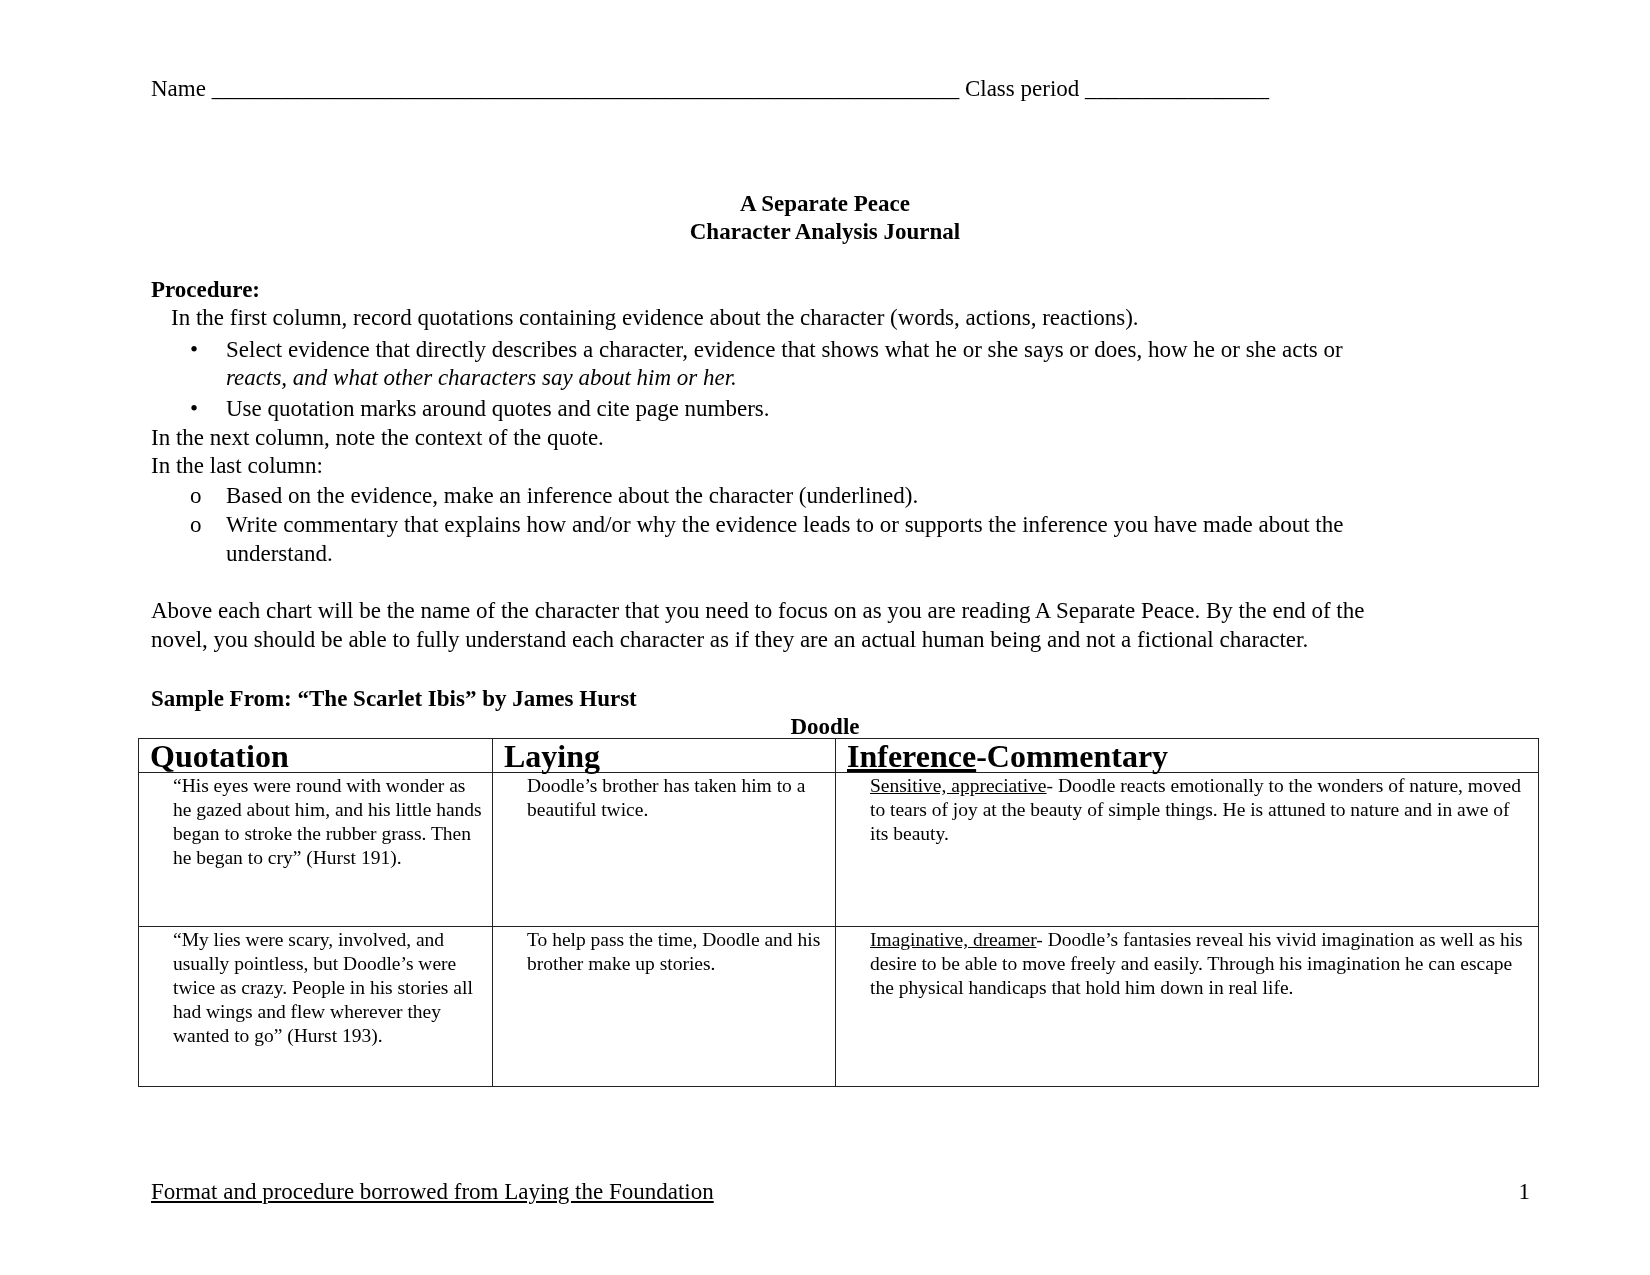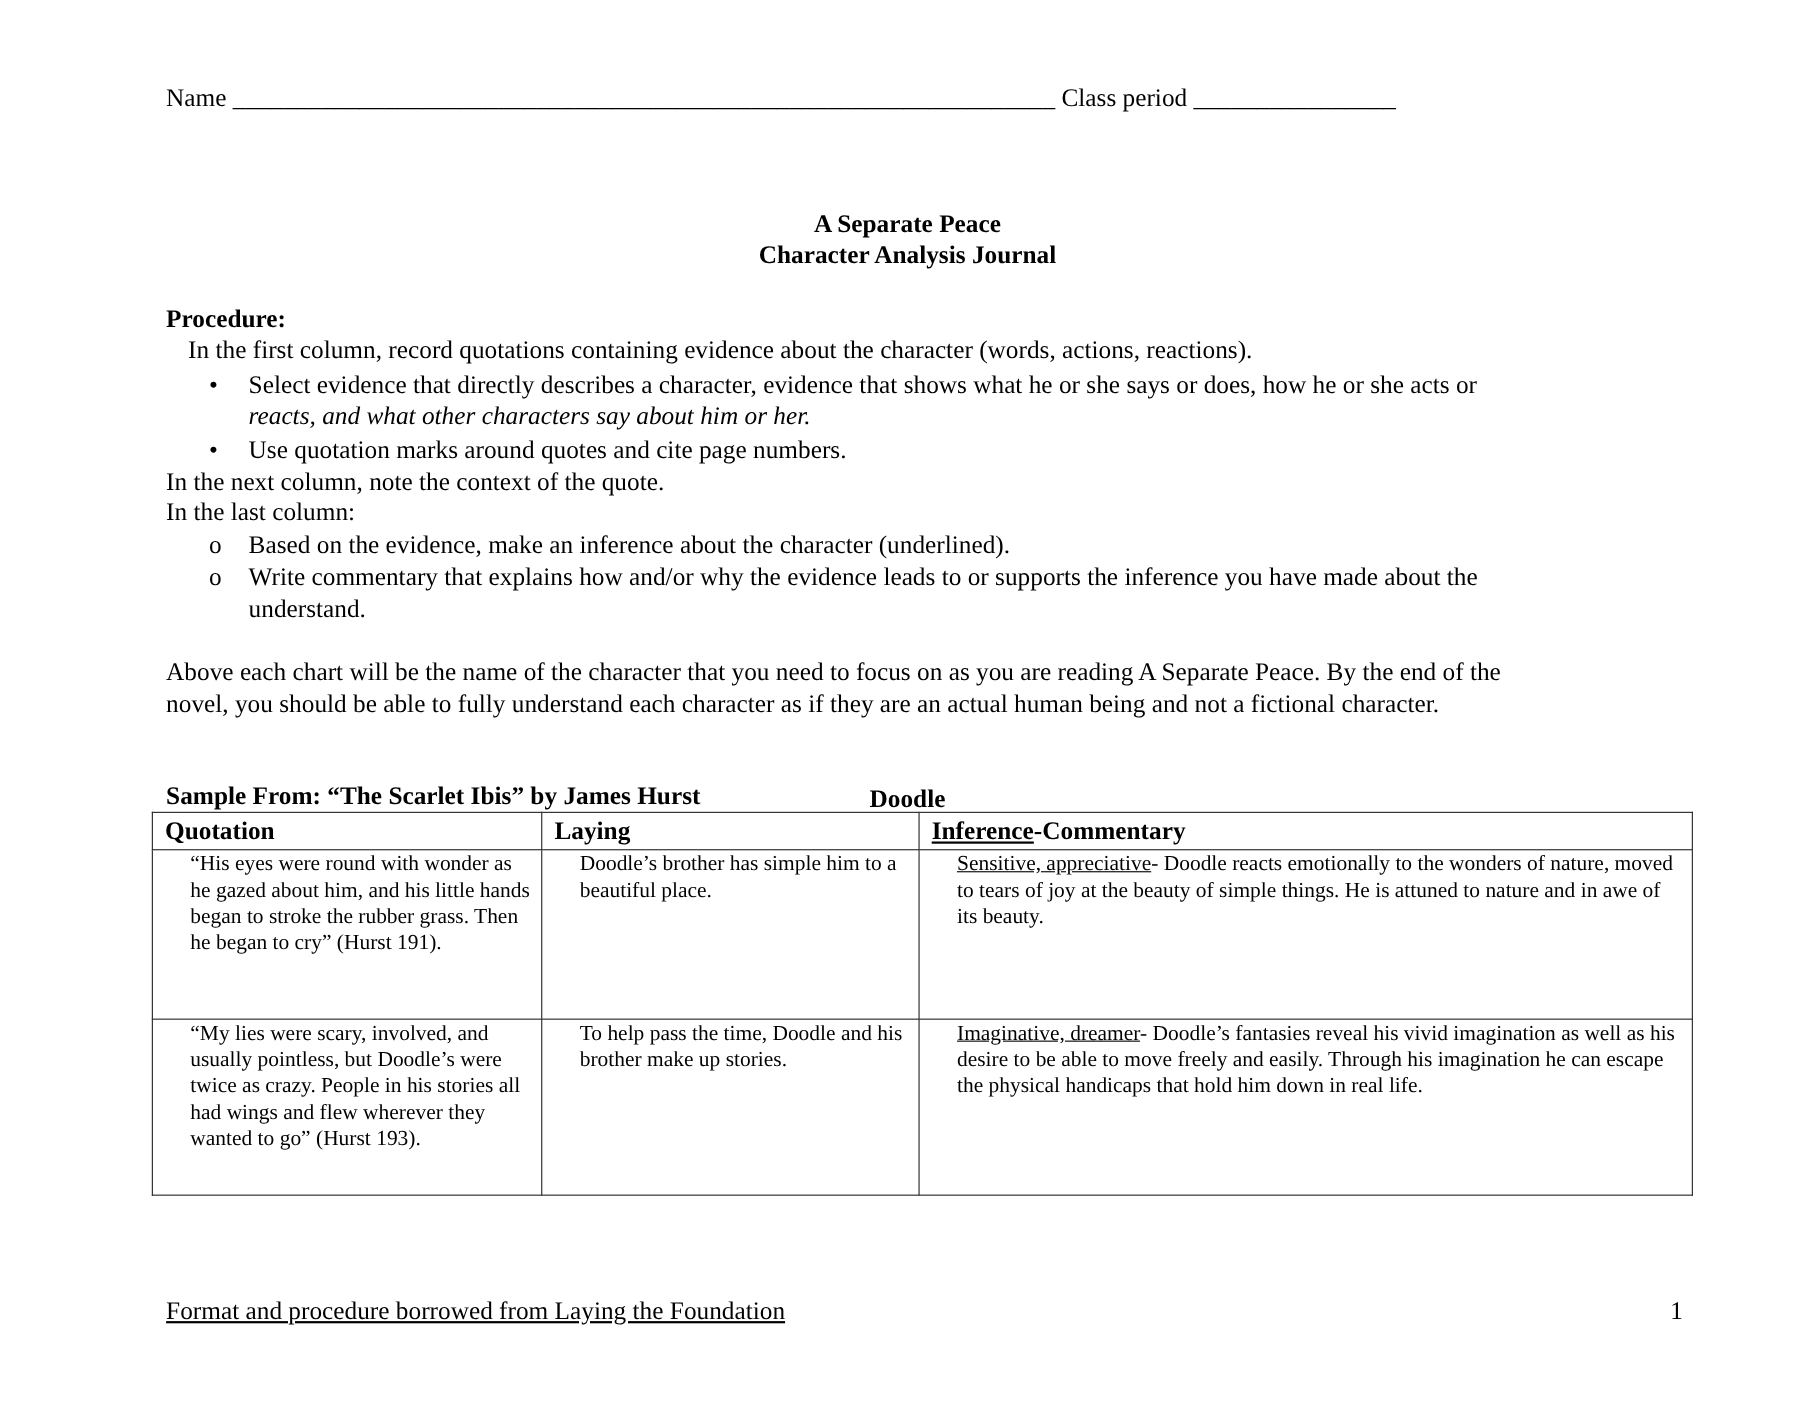--- a/index.html
+++ b/index.html
@@ -18,21 +18,21 @@
   table.journal {
     position: absolute; left: 138px; top: 738px; width: 1400px;
     border-collapse: collapse; table-layout: fixed;
   }
   table.journal td, table.journal th {
     border: 1.5px solid #222; vertical-align: top; text-align: left;
     padding: 1px 10px 0 11px;
     font-family: "Liberation Serif", serif;
   }
   table.journal th {
-    font-size: 23px; font-weight: bold; height: 32px; line-height: 32px;
+    font-size: 32px; font-weight: bold; height: 32px; line-height: 32px;
   }
   table.journal td {
     font-size: 19.5px; line-height: 24px; font-weight: normal; padding-left: 34px;
   }
   tr.r1 td { height: 152px; }
   tr.r2 td { height: 158px; }
 </style>
 </head>
 <body>
 
@@ -62,38 +62,38 @@
 <span class="bullet" style="top:482px;">o</span>
 <div class="abs line indent" style="top:482px;">Based on the evidence, make an inference about the character (underlined).</div>
 
 <span class="bullet" style="top:511px;">o</span>
 <div class="abs line indent" style="top:511px;">Write commentary that explains how and/or why the evidence leads to or supports the inference you have made about the</div>
 <div class="abs line indent" style="top:540px;">understand.</div>
 
 <div class="abs line" style="left:151px; top:597px;">Above each chart will be the name of the character that you need to focus on as you are reading A Separate Peace. By the end of the</div>
 <div class="abs line" style="left:151px; top:626px;">novel, you should be able to fully understand each character as if they are an actual human being and not a fictional character.</div>
 
-<div class="abs line bold" style="left:151px; top:685px;margin-top:25px;">Sample From: “The Scarlet Ibis” by James Hurst</div>
+<div class="abs line bold" style="left:151px; top:685px;">Sample From: “The Scarlet Ibis” by James Hurst</div>
 <div class="abs line bold center" style="top:713px;">Doodle</div>
 
 <table class="journal">
   <colgroup>
     <col style="width:354px">
     <col style="width:343px">
     <col style="width:703px">
   </colgroup>
   <tbody>
       <tr>
     <th>Quotation</th>
     <th>Laying</th>
     <th><span class="u">Inference</span><span>-Commentary</span></th>
   </tr>
   <tr class="r1">
     <td>“His eyes were round with wonder as he gazed about him, and his little hands began to stroke the rubber grass. Then he began to cry” (Hurst 191).</td>
-    <td>Doodle’s brother has simple him to a beautiful place.</td>
+    <td>Doodle’s brother has taken him to a beautiful twice.</td>
     <td><span class="u">Sensitive, appreciative</span><span>- Doodle reacts emotionally to the wonders of nature, moved to tears of joy at the beauty of simple things. He is attuned to nature and in awe of its beauty.</span></td>
   </tr>
   <tr class="r2">
     <td>“My lies were scary, involved, and usually pointless, but Doodle’s were twice as crazy. People in his stories all had wings and flew wherever they wanted to go” (Hurst 193).</td>
     <td>To help pass the time, Doodle and his brother make up stories.</td>
     <td><span class="u">Imaginative, dreamer</span><span>- Doodle’s fantasies reveal his vivid imagination as well as his desire to be able to move freely and easily. Through his imagination he can escape the physical handicaps that hold him down in real life.</span></td>
   </tr>
 </tbody>
   </table>
 

